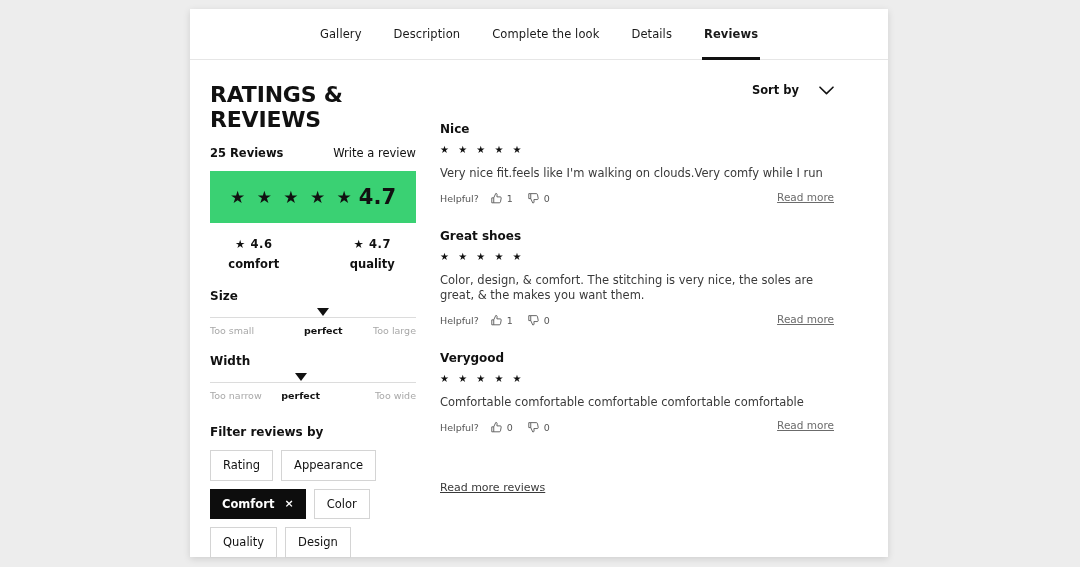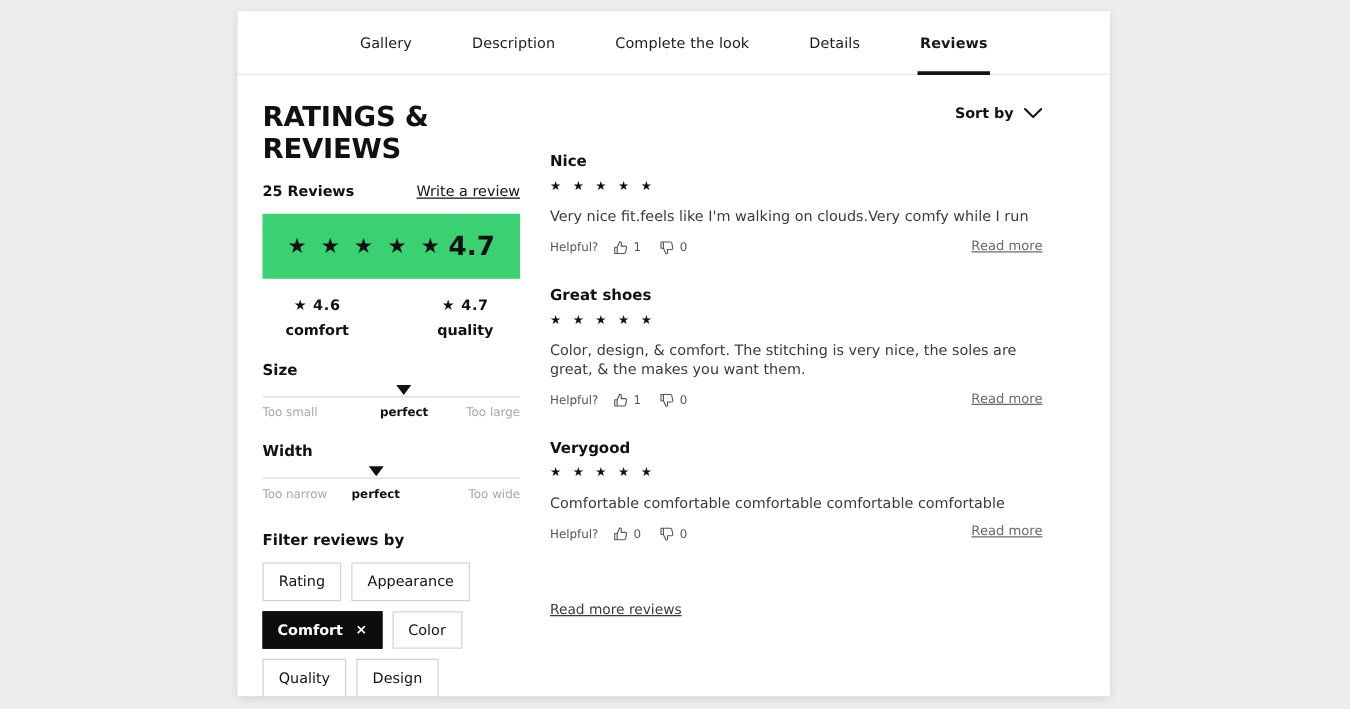--- a/index.html
+++ b/index.html
@@ -24,21 +24,21 @@
     box-shadow: 0 2px 7px rgba(0,0,0,0.13);
   }
   
   .tabbar {
     position: relative;
     height: 51px;
     border-bottom: 1px solid #e6e6e6;
     display: flex;
     align-items: center;
     justify-content: center;
-    gap: 16px;
+    gap: 0px;
   }
   .tab {
     position: relative;
     font-size: 11.5px;
     color: #1a1a1a;
     padding: 0 16px;
     height: 51px;
     line-height: 51px;
     letter-spacing: 0.1px;
     cursor: pointer;
@@ -76,21 +76,20 @@
   }
   .reviews-row {
     display: flex;
     justify-content: space-between;
     align-items: baseline;
     margin-bottom: 11px;
   }
   .reviews-count { font-size: 11.5px; font-weight: bold; color: #111; }
   .write-review {
     font-size: 11.5px; color: #111;
-    text-decoration: underline;
     cursor: pointer;
   }
   .score-banner {
     height: 52px;
     background: #3ad173;
     display: flex;
     align-items: center;
     justify-content: center;
     gap: 3px;
   }
@@ -174,21 +173,21 @@
     color: #fff;
     font-weight: bold;
     padding: 8px 11px;
   }
   .chip .x { font-size: 11px; color: #fff; }
   
   .sortby {
     display: flex;
     align-items: center;
     justify-content: flex-end;
-    gap: 8px;
+    gap: 20px;
     height: 16px;
     margin-bottom: 24px;
     margin-right: 34px;
     cursor: pointer;
   }
   .sortby .lbl { font-size: 11.5px; font-weight: bold; color: #111; }
   .sortby svg { display: block; }
   .review { margin-bottom: 23px; }
   .review .rtitle {
     font-size: 12px; font-weight: bold; color: #111;

